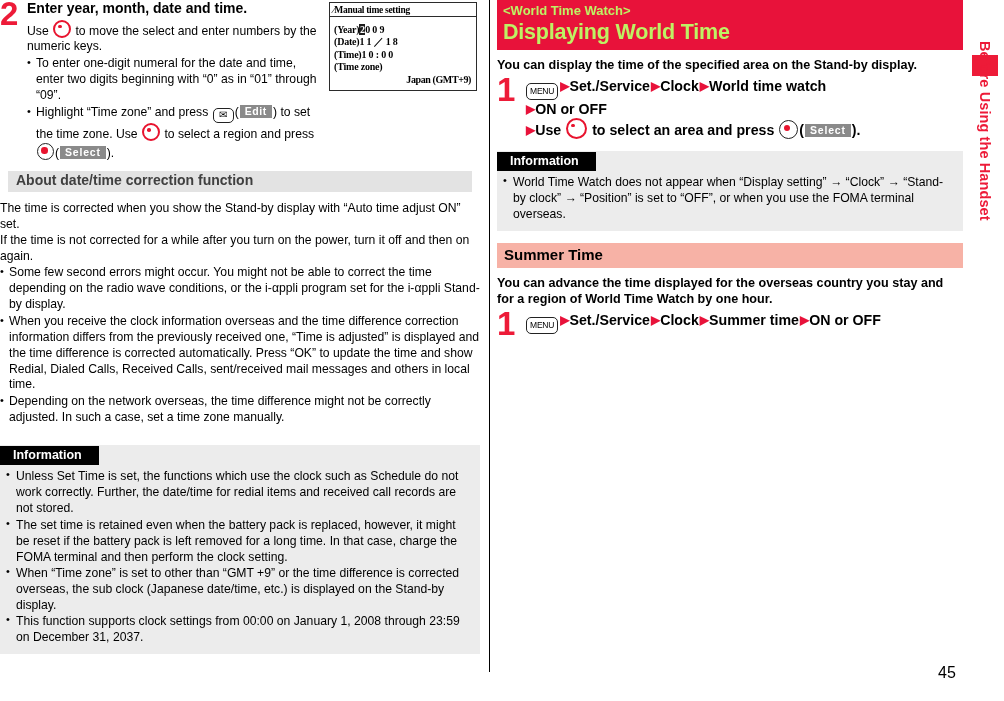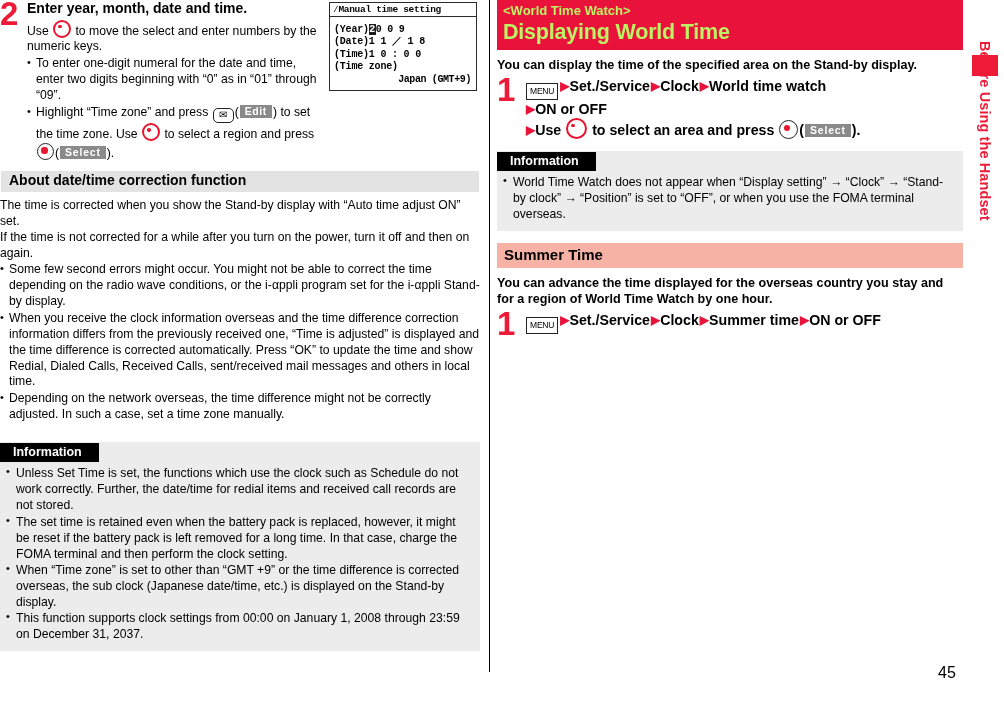--- a/index.html
+++ b/index.html
@@ -172,21 +172,21 @@
     font-size: 10px;
     line-height: 12px;
     text-align: center;
     margin: 0 1px;
     padding: 0 1px;
   }
   .key-menu {
     display: inline-block;
     height: 15px;
     border: 1.4px solid #222;
-    border-radius: 0;
+    border-radius: 5px;
     background: #fff;
     vertical-align: -3px;
     font-size: 8.5px;
     font-weight: normal;
     line-height: 14px;
     text-align: center;
     margin: 0 1px;
     padding: 0 3px;
     letter-spacing: -0.2px;
   }
@@ -207,21 +207,21 @@
   
   #phone-screen {
     position: absolute;
     left: 329px;
     top: 2px;
     width: 148px;
     height: 89px;
     border: 1.5px solid #2b2b2b;
     background: #ffffff;
     box-sizing: border-box;
-    font-family: Liberation Mono, monospace;
+    font-family: Liberation Serif, serif;
     overflow: hidden;
   }
   #phone-screen .ps-title {
     font-size: 9.5px;
     font-weight: bold;
     padding: 1px 2px 0px 3px;
     border-bottom: 1.5px solid #2b2b2b;
     letter-spacing: -0.3px;
     white-space: nowrap;
     line-height: 12px;
@@ -241,25 +241,25 @@
   }
   #phone-screen .ps-tz {
     text-align: right;
     padding-right: 2px;
     letter-spacing: -0.4px;
   }
 
   
   .sec-head-grey {
     background: #e3e3e3;
-    color: #000000;
+    color: #404040;
     font-weight: bold;
     font-size: 14px;
     padding: 2.5px 0 3.5px 8px;
-    margin: 1px;
+    margin: 8px;
     line-height: 1.12;
   }
 
   .para {
     font-size: 12.2px;
     line-height: 1.315;
     margin: 0;
   }
 
   

